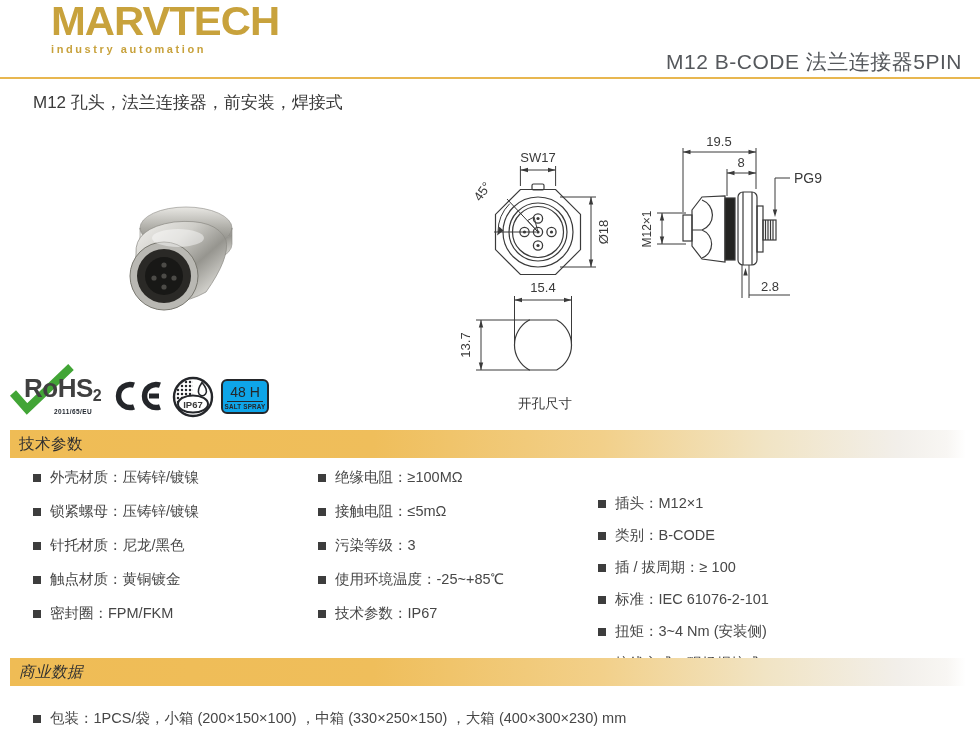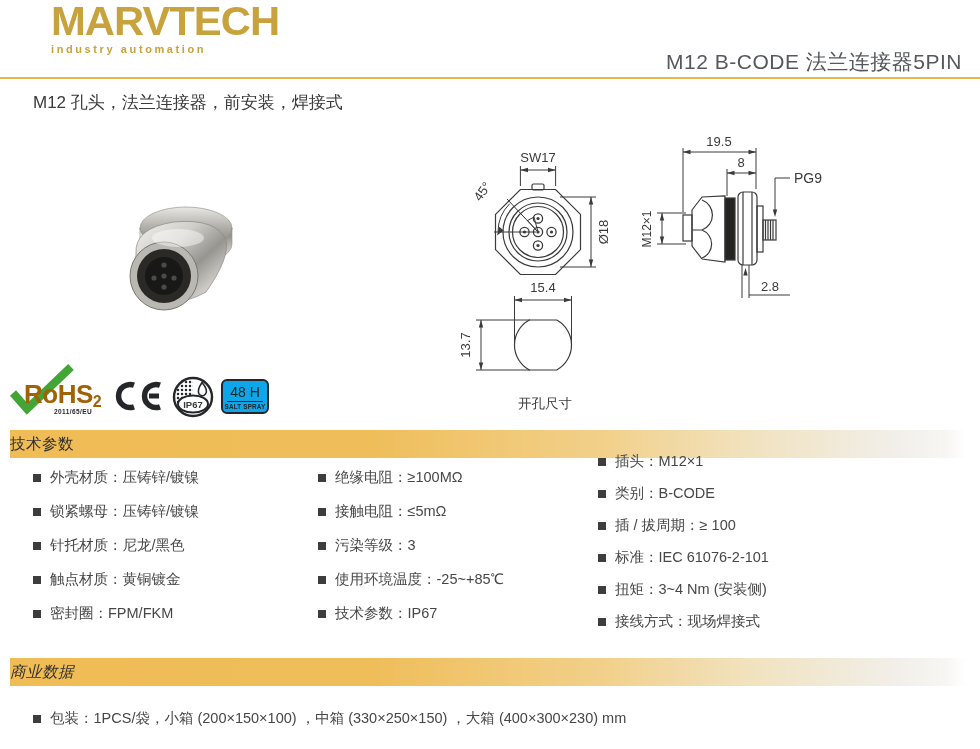--- a/index.html
+++ b/index.html
@@ -18,42 +18,42 @@
   .gold-line{left:0;top:77px;width:980px;height:2px;background:#e8b750;}
   .subtitle{left:33px;top:91px;font-size:17px;color:#3a3a3a;}
 
   
   svg text{font-family:"Liberation Sans", sans-serif;fill:#3a3a3a;}
   .cutout-caption{left:460px;top:395px;width:170px;text-align:center;font-size:13.5px;color:#3a3a3a;}
 
   
   .rohs{left:10px;top:371px;width:102px;height:48px;}
   .rohs-check{position:absolute;left:-3px;top:-8px;}
-  .rohs-text{position:absolute;left:14px;top:8px;font-size:26px;font-weight:800;color:#a16207;letter-spacing:-0.5px;}
+  .rohs-text{position:absolute;left:14px;top:2px;font-size:26px;font-weight:800;color:#404040;letter-spacing:-0.5px;}
   .rohs-sub{font-size:16px;font-weight:800;vertical-align:-4px;}
   .rohs-directive{position:absolute;left:44px;top:37px;font-size:6.5px;font-weight:700;color:#20262e;letter-spacing:0.4px;}
   .ce{left:113px;top:381px;}
   .ip67{left:172px;top:376px;}
   .salt{left:221px;top:379px;width:42px;border:2px solid #24262a;border-radius:6px;background:#0ea5e9;
     text-align:center;padding:2px 1px 2px 1px;}
   .salt-hours{font-size:14px;color:#24262a;border-bottom:1.5px solid #24262a;display:inline-block;padding:0 3px 1px 3px;}
   .salt-caption{font-size:6.3px;color:#24262a;letter-spacing:0.2px;margin-top:1px;font-weight:700;}
 
   
   .banner{left:10px;width:956px;height:28px;
     background:linear-gradient(90deg,#efbc55 0%,#efbe5b 38%,#f2d08a 62%,#f1e4c4 79%,#f2efea 93%,#f8f6f3 98%,#ffffff 100%);}
   .banner-1{top:430px;}
   .banner-2{top:658px;font-style:italic;}
-  .banner-label{font-size:15.5px;color:#303030;line-height:28px;letter-spacing:0.5px;}
+  .banner-label{font-size:15.5px;color:#303030;line-height:28px;padding-left:9px;letter-spacing:0.5px;}
 
   
   .spec-col{display:flex;flex-direction:column;}
   .spec-col-1{left:33px;top:470px;}
   .spec-col-2{left:318px;top:470px;}
-  .spec-col-3{left:598px;top:454px;}
+  .spec-col-3{left:598px;top:496px;}
   .spec-col-1 .spec-row,.spec-col-2 .spec-row{margin-bottom:19px;}
   .spec-col-3 .spec-row{margin-bottom:17px;}
   .spec-row{display:flex;align-items:center;height:15px;}
   .bullet{width:8px;height:8px;background:#3d3d3d;margin-right:9px;flex:0 0 auto;}
   .spec-text{font-size:14.5px;color:#474747;white-space:nowrap;}
   .commercial-row{left:33px;top:711px;}
 </style>
 </head>
 <body>
 

